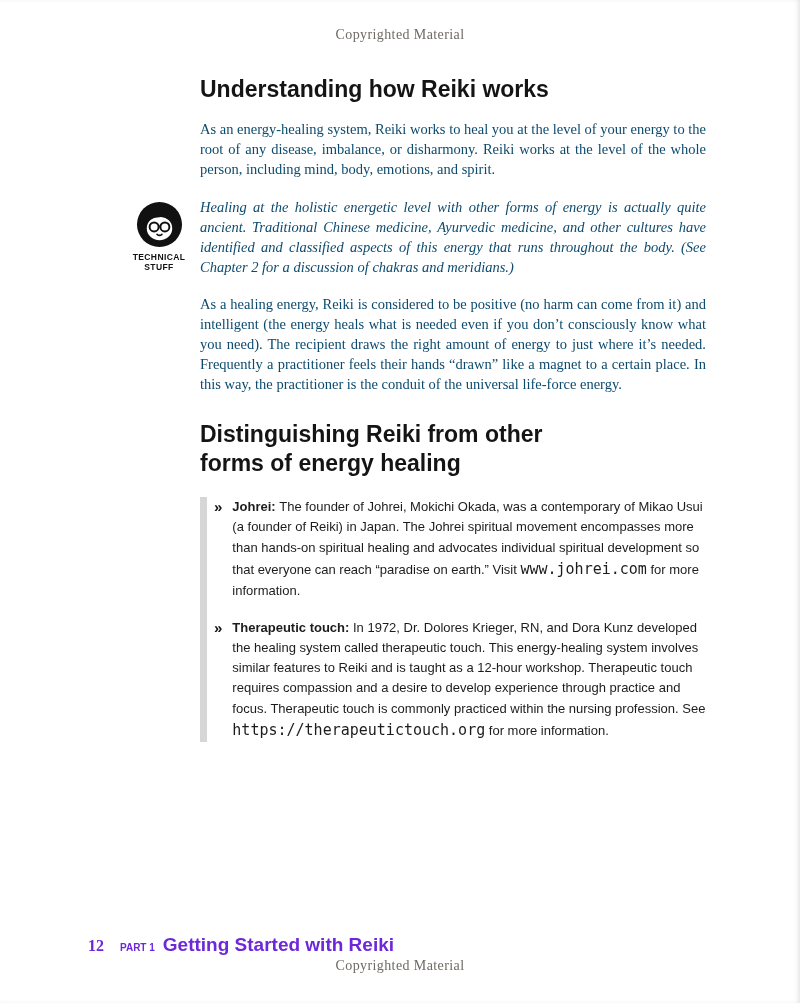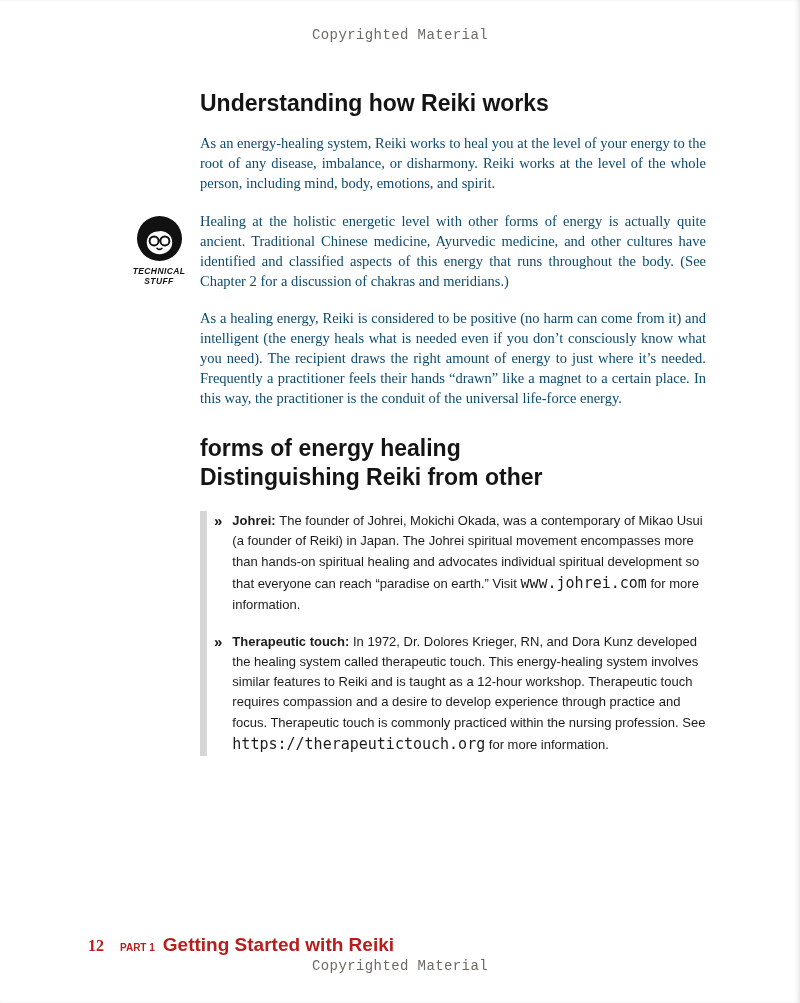--- a/index.html
+++ b/index.html
@@ -10,36 +10,36 @@
     height: 1003px;
     margin: 0 auto;
     background: #ffffff;
     overflow: hidden;
     font-family: "Liberation Serif", serif;
     color: #1a1a1a;
     box-shadow: inset -3px 0 6px -3px rgba(0,0,0,0.18);
   }
   .copyright {
     text-align: center;
-    font-family: Liberation Mono, monospace;
+    font-family: Liberation Serif, serif;
     font-size: 14px;
     letter-spacing: 0.4px;
     color: #6e6a64;
   }
   .copyright-top { padding-top: 27px; }
   .copyright-bottom {
     position: absolute;
     top: 958px;
     left: 0;
     width: 100%;
   }
   .content {
     width: 506px;
     margin-left: 200px;
-    margin-top: 46px;
+    margin-top: 32px;
   }
   h1.section-heading, h2.section-heading {
     font-family: "Liberation Sans", sans-serif;
     font-weight: 700;
     font-size: 23px;
     line-height: 1.25;
     color: #141414;
   }
   h2.section-heading { margin-top: 26px; }
   h2.section-heading span { display: block; }
@@ -60,21 +60,20 @@
   }
   .technical-stuff svg { display: block; margin: 0 auto; }
   .technical-stuff-label {
     margin-top: 4px;
     font-family: "Liberation Sans", sans-serif;
     font-weight: 700;
     font-size: 8.5px;
     line-height: 1.25;
     letter-spacing: 0.4px;
     color: #111111;
-    font-style: italic;
   }
   .bullet-list {
     margin-top: 20px;
     border-left: 7px solid #d6d6d6;
     padding-left: 7px;
     font-family: "Liberation Sans", sans-serif;
     font-size: 13px;
     line-height: 1.55;
     color: #1c1c1c;
   }
@@ -98,21 +97,21 @@
     font-family: "DejaVu Sans Mono", monospace;
     font-size: 15px;
   }
   .footer {
     position: absolute;
     left: 88px;
     top: 934px;
     display: flex;
     align-items: baseline;
     font-family: "Liberation Sans", sans-serif;
-    color: #b91c1c;
+    color: #6d28d9;
   }
   .footer .page-number {
     font-family: "Liberation Serif", serif;
     font-weight: 700;
     font-size: 16px;
     margin-right: 16px;
   }
   .footer .part-label {
     font-weight: 700;
     font-size: 10px;
@@ -144,28 +143,28 @@
             <ellipse cx="24" cy="28" rx="13" ry="12" fill="#ffffff"></ellipse>
             <path d="M8 23 Q10 9 25 10 Q40 11 40 23 Q33 16 24 16.5 Q14 17 8 23 Z" fill="#111111"></path>
             <circle cx="18.5" cy="26.5" r="4.6" fill="#ffffff" stroke="#111111" stroke-width="2"></circle>
             <circle cx="29.5" cy="26.5" r="4.6" fill="#ffffff" stroke="#111111" stroke-width="2"></circle>
             <line x1="22.8" y1="26" x2="25.2" y2="26" stroke="#111111" stroke-width="1.8"></line>
             <path d="M21.5 34 Q24 36.2 26.5 34" stroke="#111111" stroke-width="1.6" fill="none" stroke-linecap="round"></path>
           </svg>
         </span>
         <div class="technical-stuff-label">TECHNICAL<br>STUFF</div>
       </div>
-      <p class="body-para" style="margin-top:18px;">Healing at the holistic energetic level with other forms of energy is actually quite ancient. Traditional Chinese medicine, Ayurvedic medicine, and other cultures have identified and classified aspects of this energy that runs throughout the body. (See Chapter 2 for a discussion of chakras and meridians.)</p>
+      <p class="body-para" style="margin-top:18px;font-style:italic;">Healing at the holistic energetic level with other forms of energy is actually quite ancient. Traditional Chinese medicine, Ayurvedic medicine, and other cultures have identified and classified aspects of this energy that runs throughout the body. (See Chapter 2 for a discussion of chakras and meridians.)</p>
     </div>
 
     <p class="body-para" style="margin-top:17px;">As a healing energy, Reiki is considered to be positive (no harm can come from it) and intelligent (the energy heals what is needed even if you don’t consciously know what you need). The recipient draws the right amount of energy to just where it’s needed. Frequently a practitioner feels their hands “drawn” like a magnet to a certain place. In this way, the practitioner is the conduit of the universal life-force energy.</p>
 
     <h2 class="section-heading">
+      <span>Distinguishing Reiki from other</span>
       <span>forms of energy healing</span>
-      <span>Distinguishing Reiki from other</span>
     </h2>
 
 
 
     <div class="bullet-list">
         <div class="bullet-item">
           <span class="bullet-marker">»</span>
           <div class="bullet-body"><span class="seg-bold">Johrei: </span><span>The founder of Johrei, Mokichi Okada, was a contemporary of Mikao Usui (a founder of Reiki) in Japan. The Johrei spiritual movement encompasses more than hands-on spiritual healing and advocates individual spiritual development so that everyone can reach “paradise on earth.” Visit </span><span class="seg-mono">www.johrei.com</span><span> for more information.</span></div>
         </div>
         <div class="bullet-item">

